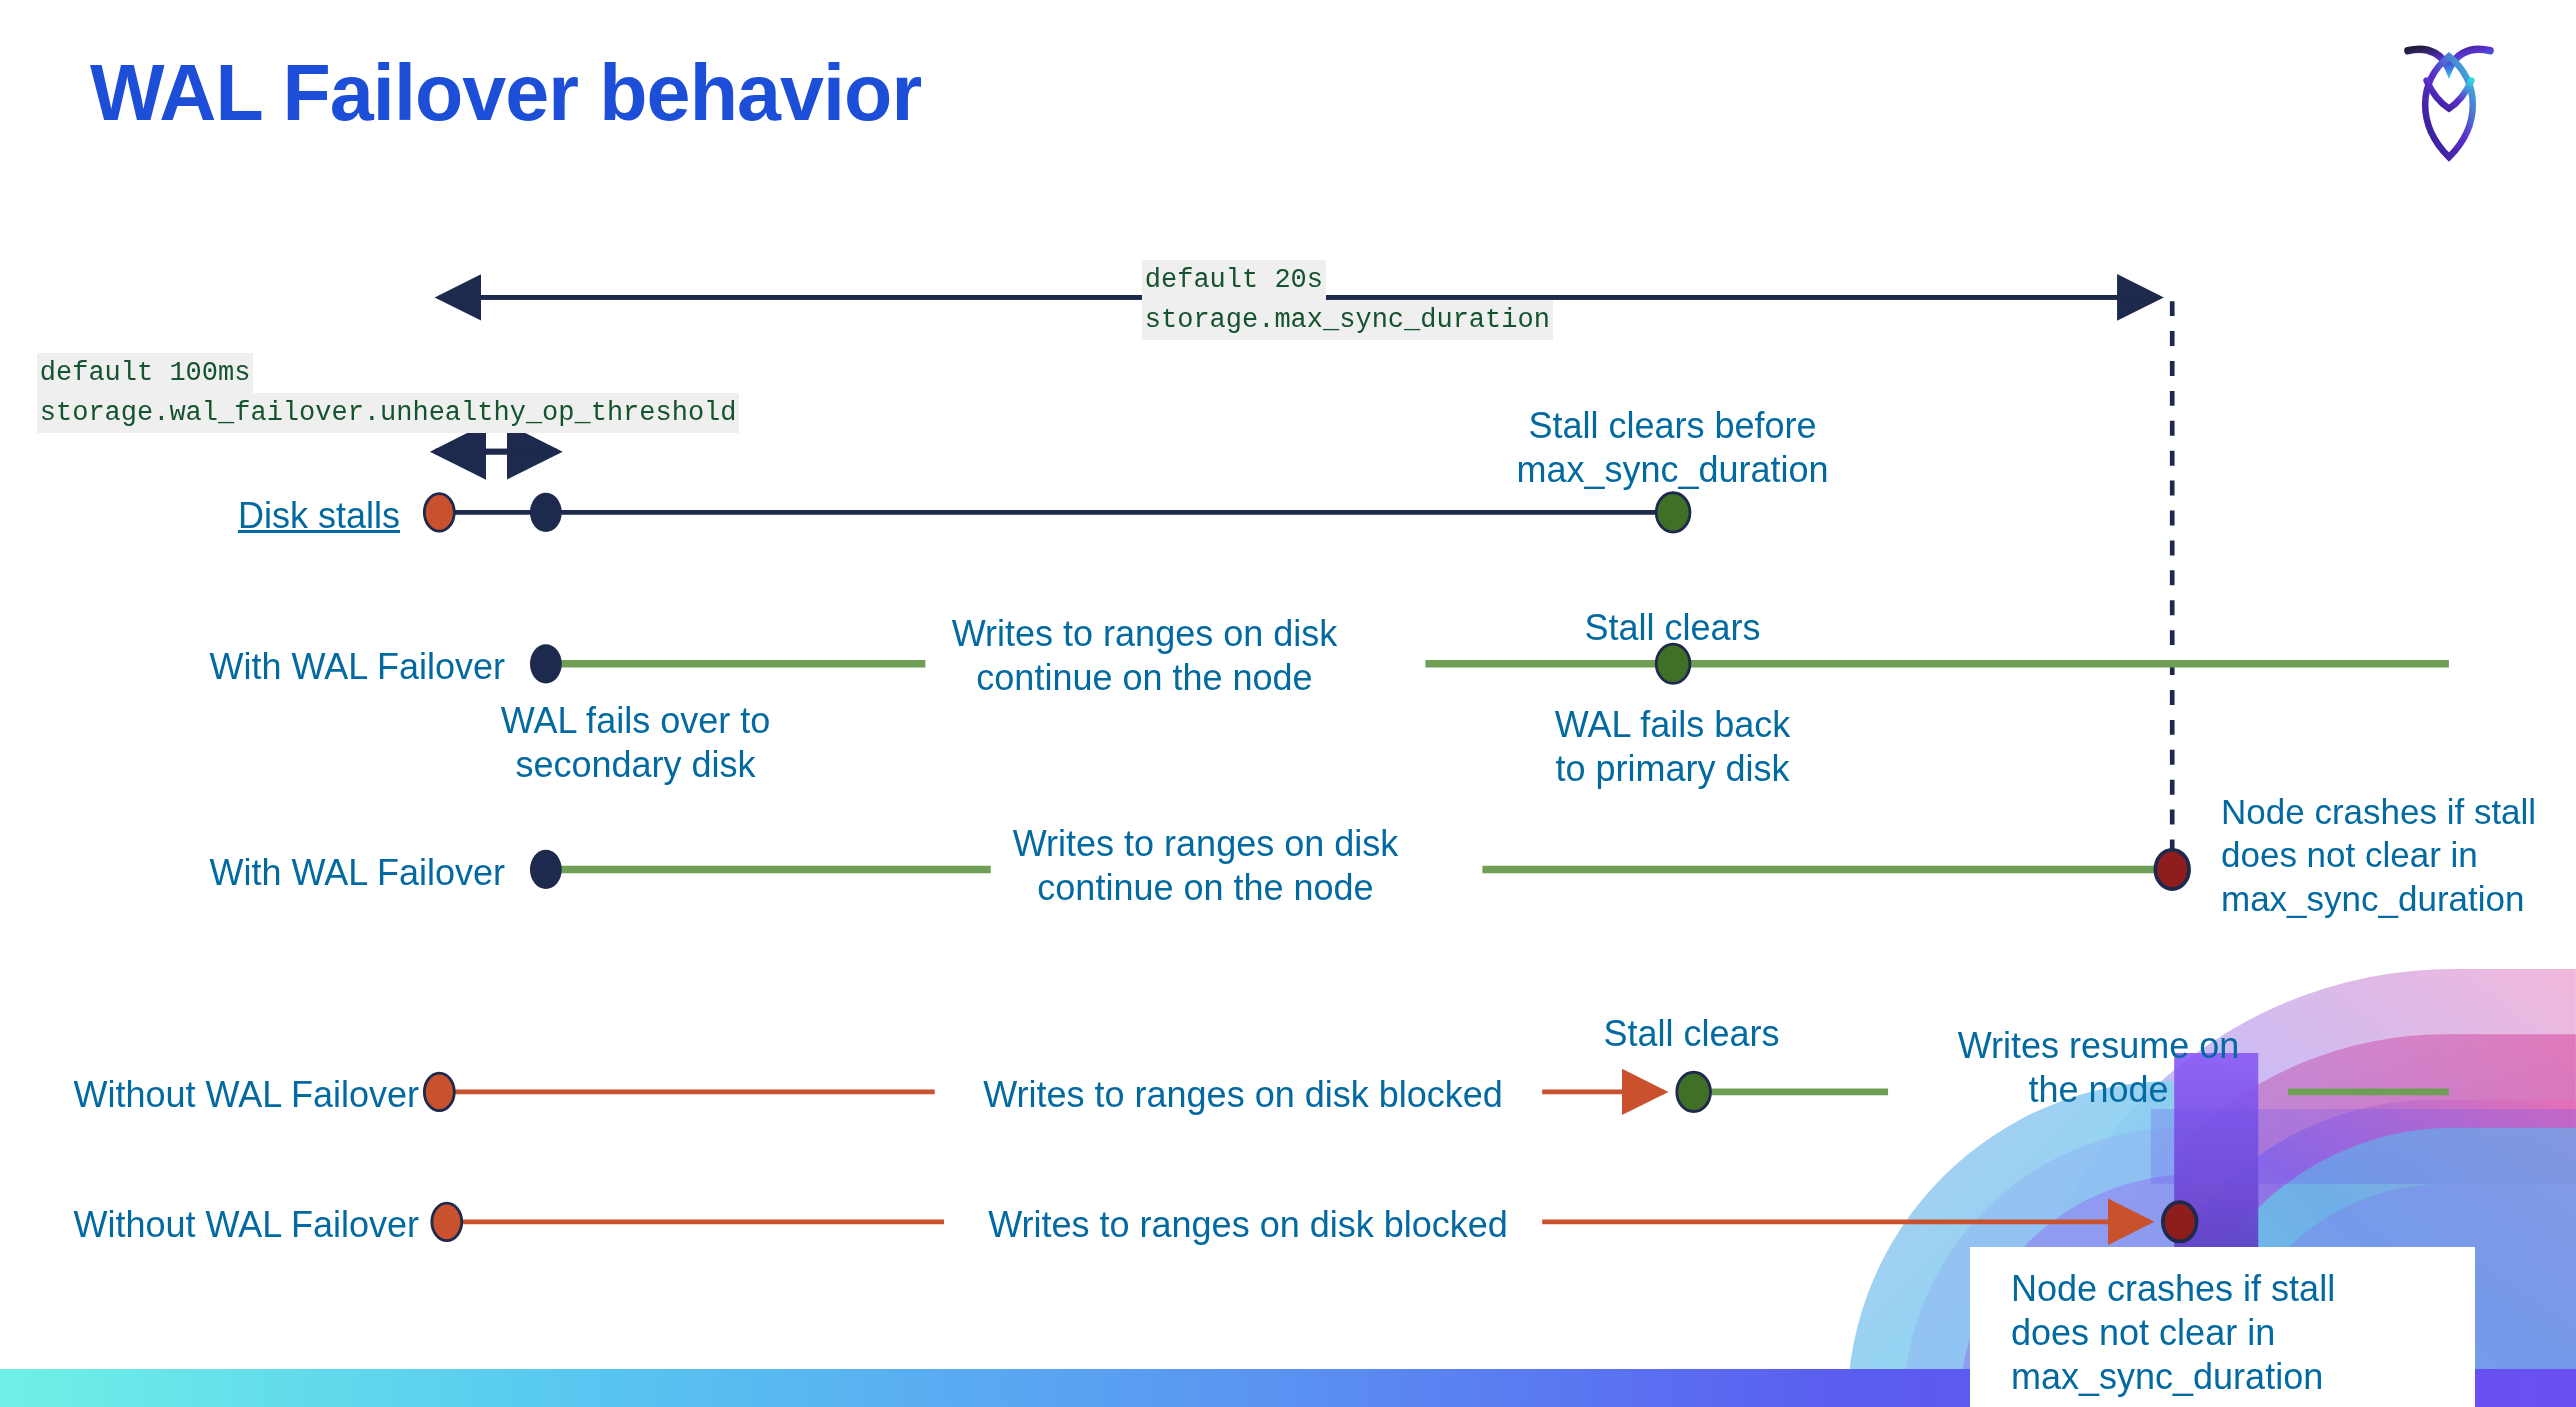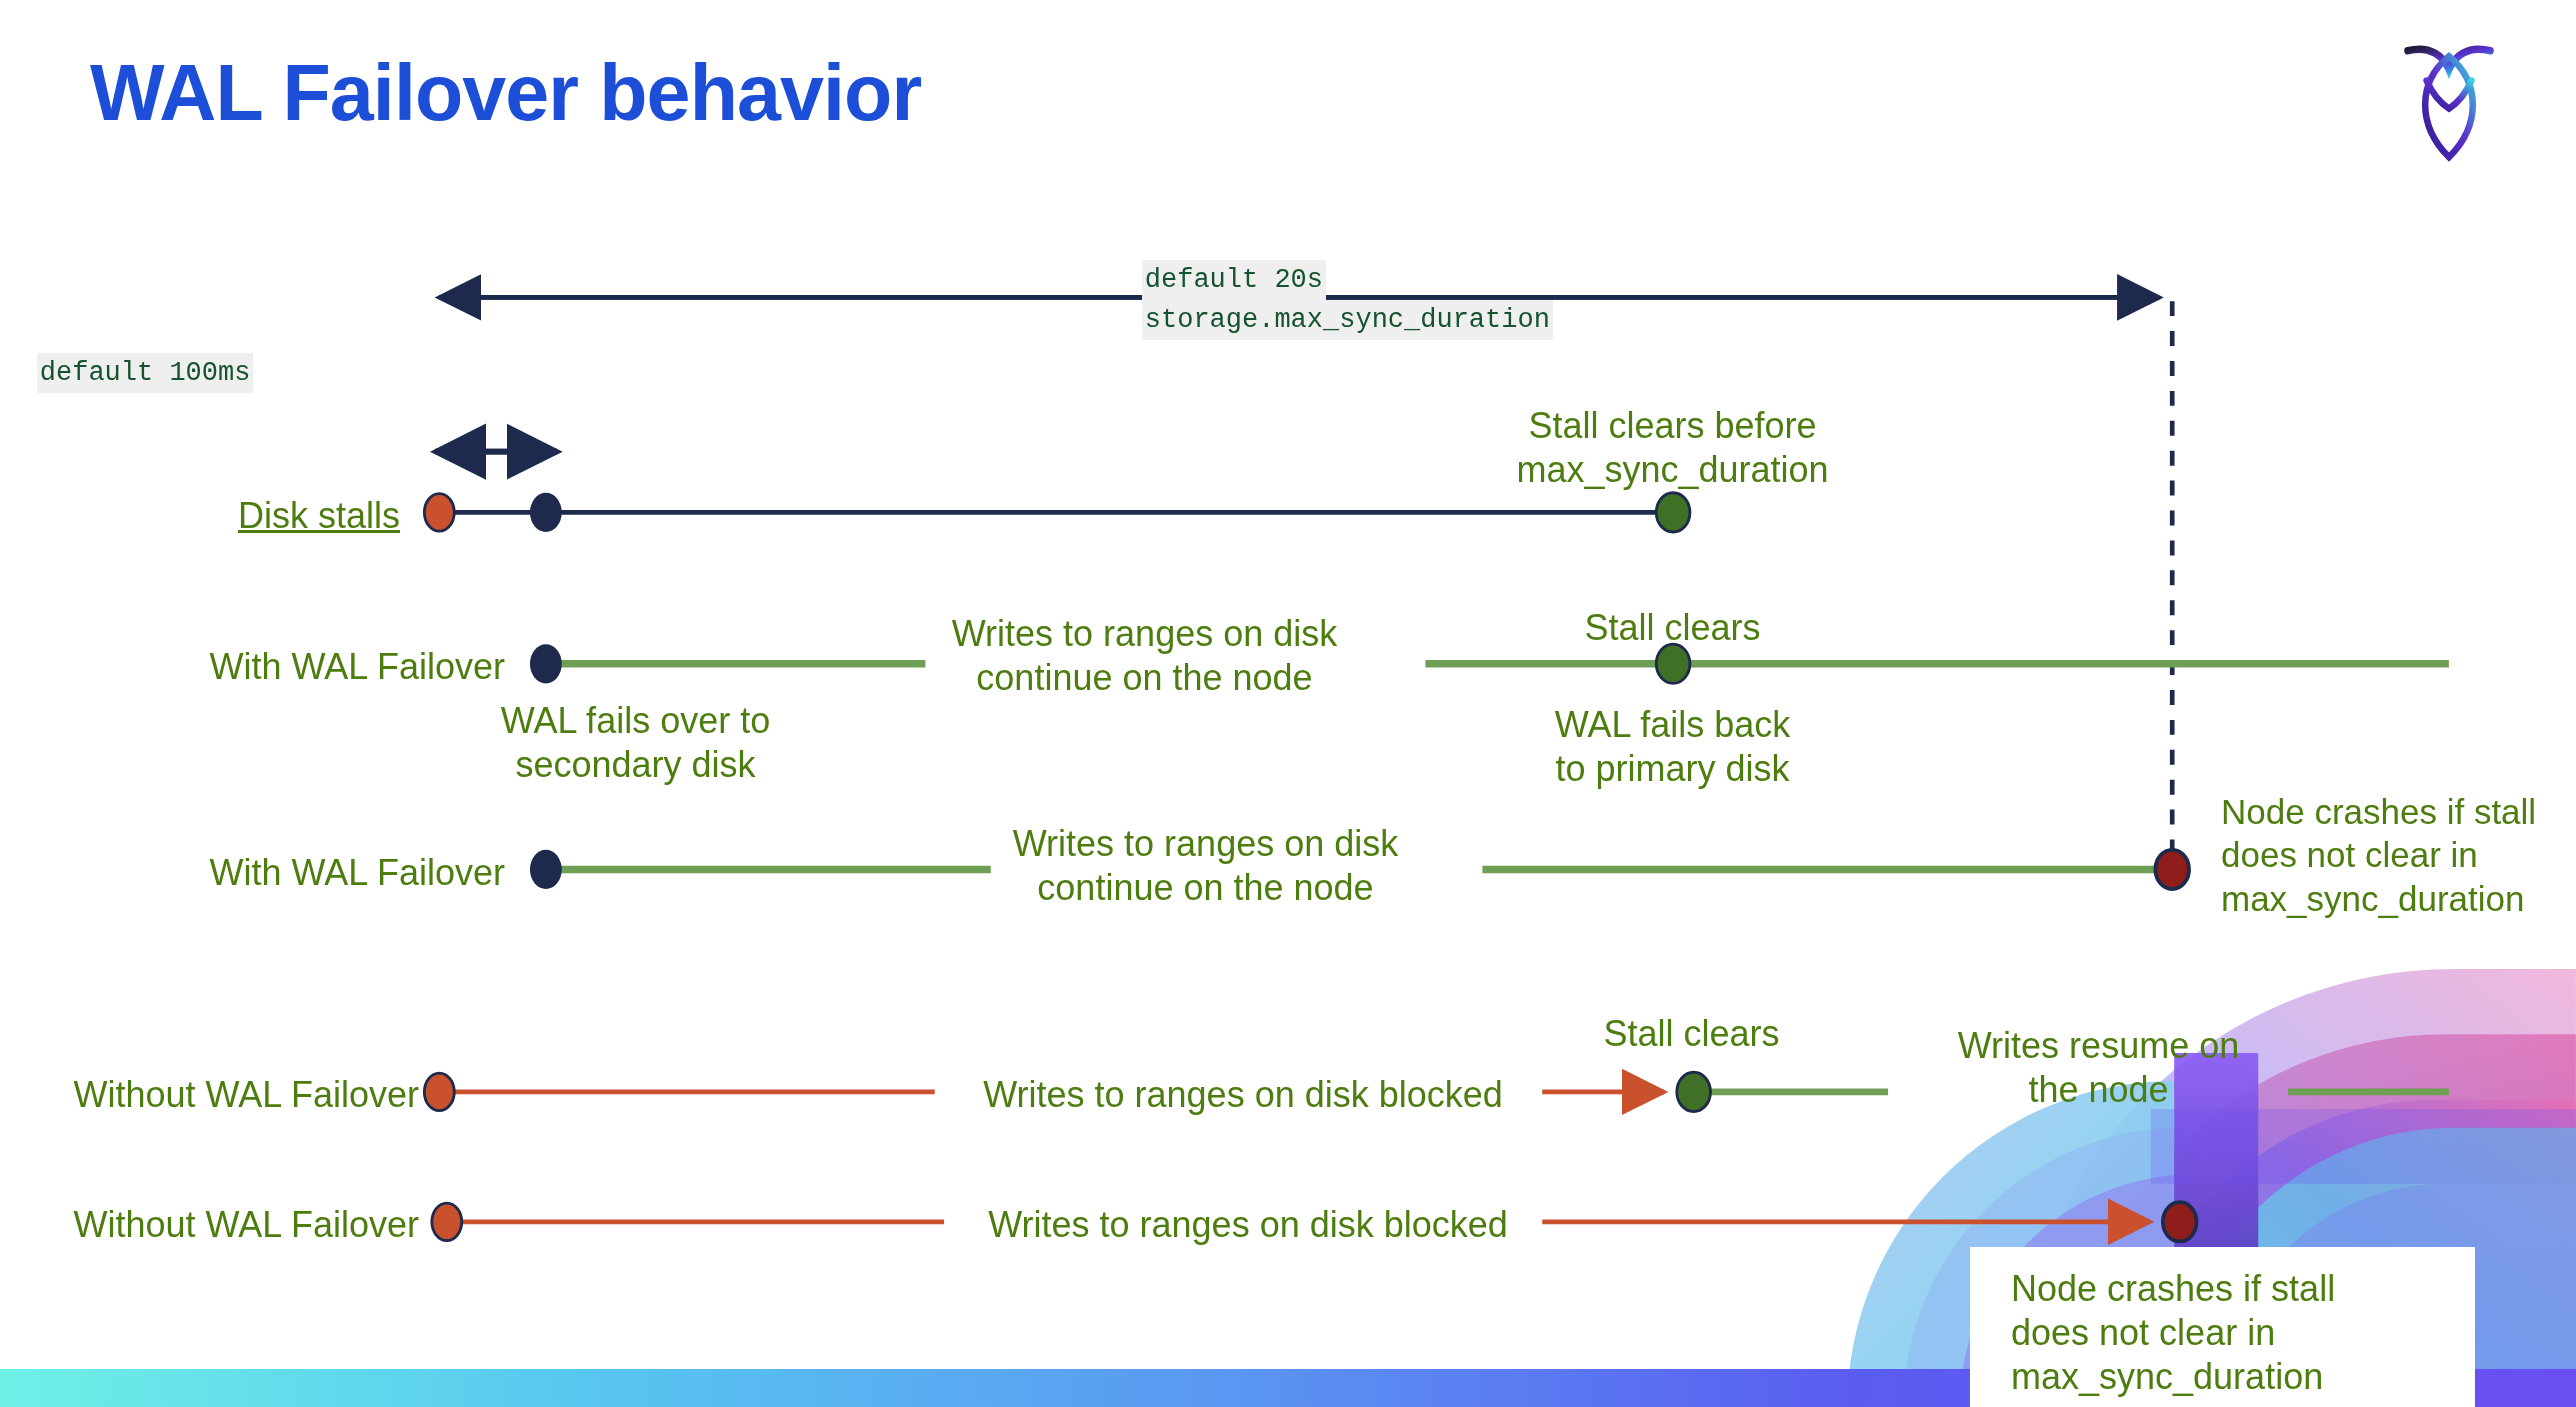--- a/index.html
+++ b/index.html
@@ -36,21 +36,21 @@
     font-family:"Liberation Mono","DejaVu Sans Mono",monospace;
     font-size:27px;color:#14532d;white-space:nowrap;line-height:1.42;
   }
   .code span{background:#efefef;padding:0.9px 2.8px;display:inline-block;}
 
   
   .txt{
     position:absolute;
     font-family:"Liberation Sans Narrow","Liberation Sans",sans-serif;
     font-stretch:condensed;
-    font-size:36px;color:#4d7c0f;line-height:1.22;white-space:pre-line;
+    font-size:36px;color:#0369a1;line-height:1.22;white-space:pre-line;
   }
   .txt.c{text-align:center;}
   .txt.r{text-align:right;}
   .txt.l{text-align:left;}
 
   
   .vec{position:absolute;left:0;top:0;width:2576px;height:1408px;}
 
   
   .maskbox{position:absolute;background:#ffffff;}
@@ -190,20 +190,21 @@
     </g>
   </svg>
 
   <div class="code" style="left:1142px;top:260px;">
     <span>default 20s</span><br>
     <span>storage.max_sync_duration</span>
   </div>
 
   <div class="code" style="left:37px;top:353px;">
     <span>default 100ms</span><br>
+    <span>storage.wal_failover.unhealthy_op_threshold</span>
   </div>
 
   <div class="txt r" style="left:0px;top:494px;width:400px;text-decoration:underline;">Disk stalls</div>
 
   <div class="txt r" style="left:0px;top:645px;width:505px;">With WAL Failover</div>
 
   <div class="txt r" style="left:0px;top:851px;width:505px;">With WAL Failover</div>
 
   <div class="txt r" style="left:0px;top:1073px;width:419px;">Without WAL Failover</div>
 

